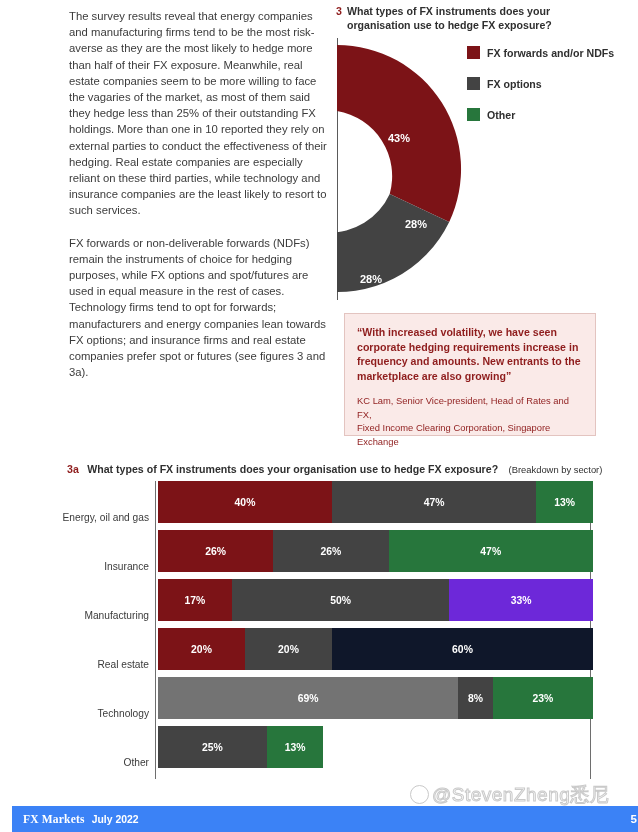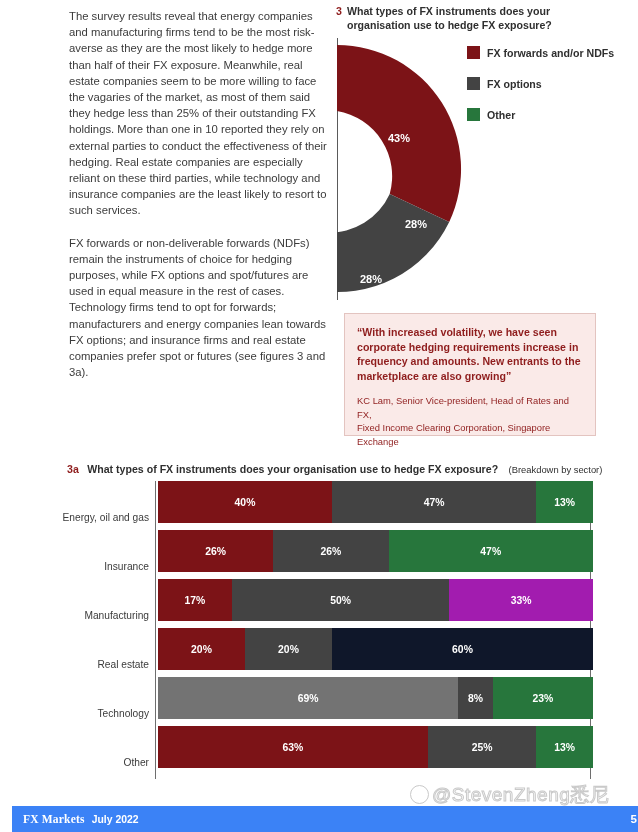--- a/index.html
+++ b/index.html
@@ -364,21 +364,21 @@
         <div class="seg" style="background:#434343;width:26.5%">26%</div>
         <div class="seg" style="background:#27763c;width:47%">47%</div>
       </div>
     </div>
 
     <div class="bar-row" style="top:98px">
       <div class="bar-cat">Manufacturing</div>
       <div class="bar-track">
         <div class="seg" style="background:#7c1317;width:17%">17%</div>
         <div class="seg" style="background:#434343;width:50%">50%</div>
-        <div class="seg" style="background:#a21caf;width:33%">33%</div>
+        <div class="seg" style="background:#6d28d9;width:33%">33%</div>
       </div>
     </div>
 
     <div class="bar-row" style="top:147px">
       <div class="bar-cat">Real estate</div>
       <div class="bar-track">
         <div class="seg" style="background:#7c1317;width:20%">20%</div>
         <div class="seg" style="background:#434343;width:20%">20%</div>
         <div class="seg" style="background:#0f172a;width:60%">60%</div>
       </div>
@@ -389,21 +389,20 @@
       <div class="bar-track">
         <div class="seg" style="background:#737373;width:69%">69%</div>
         <div class="seg" style="background:#434343;width:8%">8%</div>
         <div class="seg" style="background:#27763c;width:23%">23%</div>
       </div>
     </div>
 
     <div class="bar-row" style="top:245px">
       <div class="bar-cat">Other</div>
       <div class="bar-track">
-        <div class="seg" style="background:#7c1317;width:62%">63%</div>
         <div class="seg" style="background:#434343;width:25%">25%</div>
         <div class="seg" style="background:#27763c;width:13%">13%</div>
       </div>
     </div>
   </div>
 
   <div class="watermark">
     <span class="wm-icon"></span><span>@StevenZheng悉尼</span>
   </div>
 

